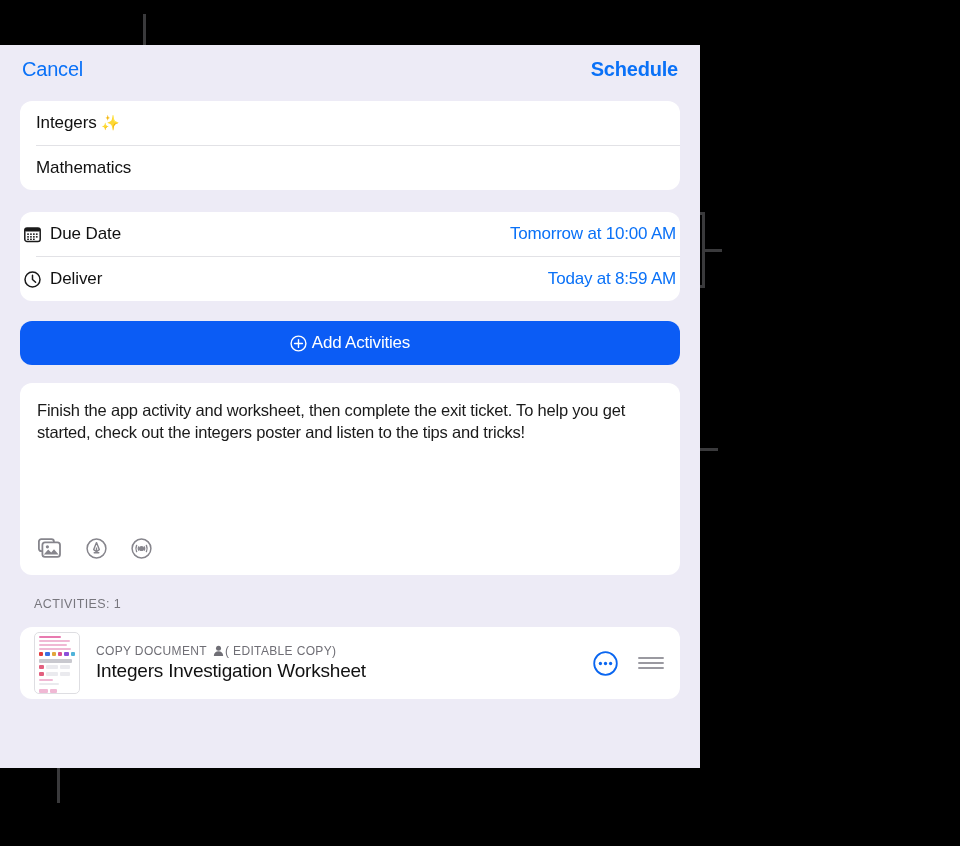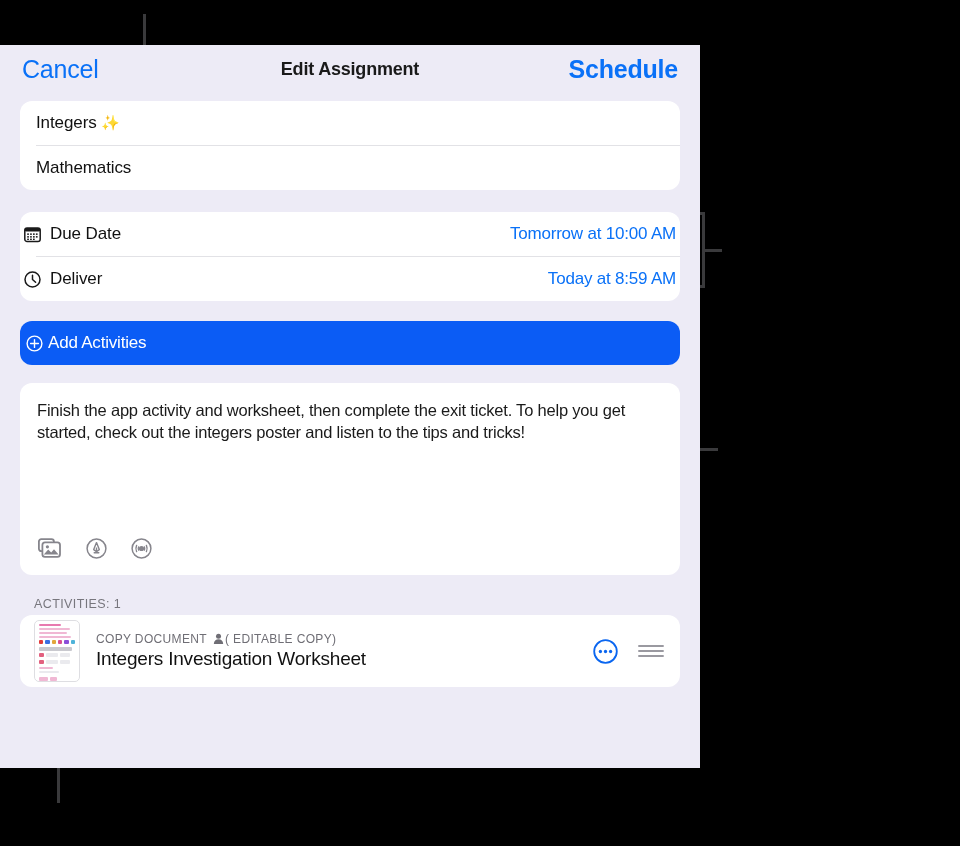--- a/index.html
+++ b/index.html
@@ -46,21 +46,21 @@
   .navbar {
     position: relative;
     height: 49px;
     display: flex;
     align-items: center;
     justify-content: space-between;
     padding: 0 22px;
     box-sizing: border-box;
   }
   .nav-btn {
-    font-size: 25px;
+    font-size: 20px;
     color: #0a71f7;
     letter-spacing: -0.2px;
     white-space: nowrap;
   }
   .nav-btn.right { font-weight: bold; }
   .nav-title {
     position: absolute;
     left: 0; right: 0;
     text-align: center;
     font-size: 18px;
@@ -134,20 +134,21 @@
 
   
   #add-activities-btn {
     margin: 20px 20px 0 20px;
     height: 44px;
     border-radius: 12px;
     background: #0b5cf5;
     color: #ffffff;
     display: flex;
     align-items: center;
+    justify-content: center;
     gap: 2px;
     font-size: 17px;
     letter-spacing: -0.2px;
     border: none;
     width: calc(100% - 40px);
     box-sizing: border-box;
     cursor: pointer;
     font-family: "Liberation Sans", sans-serif;
   }
 
@@ -170,21 +171,21 @@
     margin-top: auto;
     display: flex;
     align-items: center;
     gap: 24px;
     padding: 0 18px 16px 18px;
   }
   .tool-icon { cursor: pointer; display: inline-flex; }
 
   
   #activities-label {
-    margin: 22px 0 4px 34px;
+    margin: 22px 0 16px 34px;
     font-size: 12.5px;
     color: #77767d;
     letter-spacing: 0.4px;
   }
   #activity-card {
     height: 72px;
     display: flex;
     align-items: center;
     padding: 0 16px 0 14px;
     box-sizing: border-box;
@@ -235,21 +236,20 @@
 <div class="callout" id="callout-desc-line"></div>
 <div class="callout" id="bracket-vert"></div>
 <div class="callout" id="bracket-top"></div>
 <div class="callout" id="bracket-bot"></div>
 <div class="callout" id="bracket-stem"></div>
 
 <div class="panel">
 
   <div class="navbar">
     <div class="nav-btn">Cancel</div>
-    <div class="nav-title">Edit Assignment</div>
     <div class="nav-btn right">Schedule</div>
   </div>
 
   <div class="card" id="title-card">
     <div class="field-row">
       <span>Integers</span>
       <span class="sparkle">✨</span>
       <span class="caret"></span>
     </div>
     <div class="divider"></div>

